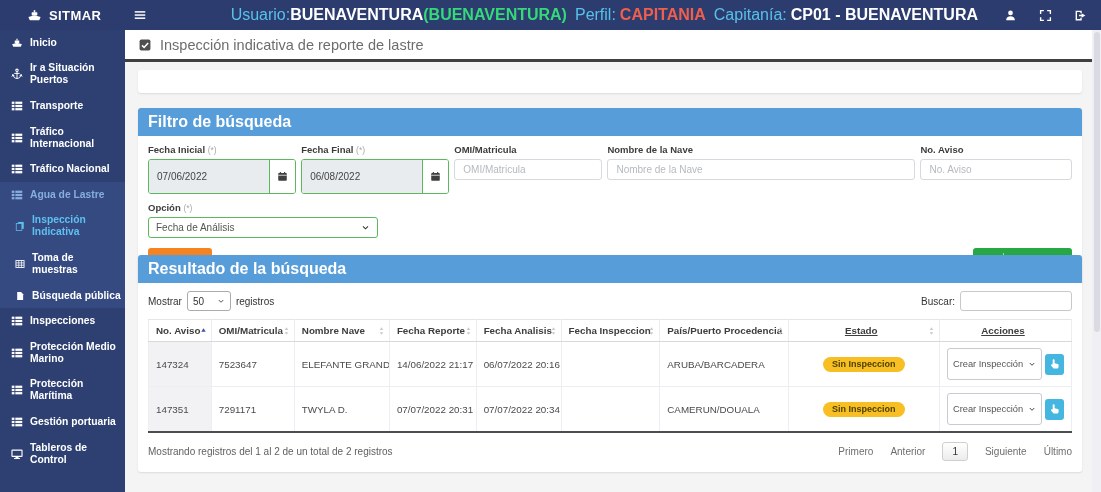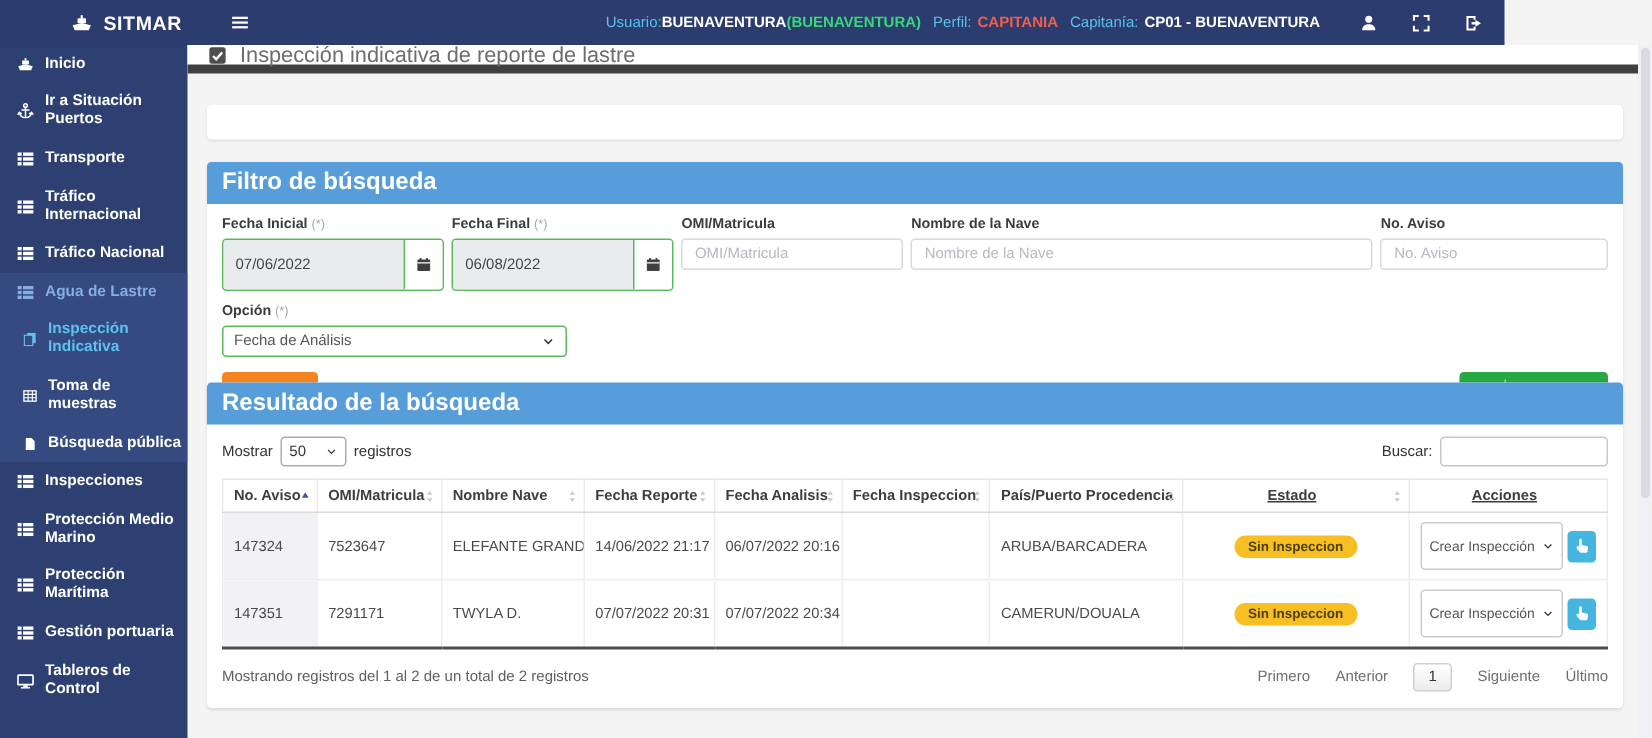--- a/index.html
+++ b/index.html
@@ -3,27 +3,27 @@
 <meta charset="utf-8">
 <style>
   * { box-sizing: border-box; margin: 0; padding: 0; }
   html,body { width:1101px; height:492px; overflow:hidden; }
   body { font-family:"Liberation Sans", sans-serif; background:#f4f4f5; position:relative; }
 
   .ic { display:inline-flex; width:12px; height:12px; flex:none; }
   .ic svg { width:100%; height:100%; display:block; }
 
   
-  .topbar { position:absolute; top:0; left:0; width:1003px; height:30px;
-            background:var(--topbar-bg,#2c3c6e); display:flex; align-items:center; z-index:20;padding-left:20px; }
+  .topbar { position:absolute; top:0; left:0; width:1101px; height:30px;
+            background:var(--topbar-bg,#2c3c6e); display:flex; align-items:center; z-index:20; }
   .brand { width:125px; display:flex; align-items:center; gap:7px; padding-left:27px; color:#fff; }
   .brand .ic { width:15px; height:15px; }
   .brand-text { font-size:13px; font-weight:bold; letter-spacing:.4px; }
   .hamburger { margin-left:8px; color:#fff; width:14px; height:14px; cursor:pointer; }
-  .top-right { margin-left:auto; display:flex; align-items:center; font-size:10px; padding-right:14px; gap:0; }
+  .top-right { margin-left:auto; display:flex; align-items:center; font-size:16px; padding-right:14px; gap:0; }
   .top-right .lbl { color:var(--label-info,#56c2ea); }
   .top-right .val { color:#fff; font-weight:bold; }
   .top-right .paren { color:var(--value-green,#35d97a); font-weight:bold; }
   .top-right .red { color:var(--value-red,#ee5f4e); font-weight:bold; }
   .top-right .seg { margin-left:8px; display:flex; gap:4px; }
   .top-icons { display:flex; align-items:center; gap:22px; margin-left:26px; color:#fff; }
   .top-icons .ic { width:13px; height:13px; cursor:pointer; }
 
   
   .sidebar { position:absolute; top:30px; left:0; width:125px; height:462px;
@@ -32,23 +32,23 @@
                color:#fff; font-size:10.3px; font-weight:600; cursor:pointer; line-height:12px; }
   .side-item .ic { width:12px; height:12px; }
   .side-item.in-group { background:var(--sidebar-group-bg,#364a82); }
   .side-item.sub { padding-left:15px; }
   .side-item.sub .ic { width:10px; height:10px; }
   .side-item.group-link { color:var(--group-link,#85aede); }
   .side-item.active { color:var(--active-link,#5ec1ef); }
 
   
   .main { position:absolute; left:125px; top:30px; width:967px; height:462px; }
-  .page-header { background:#fff; height:19px; display:flex; align-items:center;
+  .page-header { background:#fff; height:32px; display:flex; align-items:center;
                  padding-left:13px; gap:8px; color:#6d6d6d; font-size:14.5px;
-                 border-bottom:6px solid #404040; }
+                 border-bottom:3px solid #404040; }
   .page-header .ic { width:14px; height:14px; color:#4e4e4e; }
 
   .card { position:absolute; left:13px; right:10px; background:#fff; border-radius:3px;
           box-shadow:0 1px 2px rgba(0,0,0,.10); }
   .card-empty { top:40px; height:23px; }
   .card-filter { top:78px; }
   .card-results { top:225px; }
 
   .panel-head { background:var(--panel-header,#579dda); color:#fff; font-weight:bold;
                 font-size:16px; padding:5px 10px; border-radius:3px 3px 0 0; }

